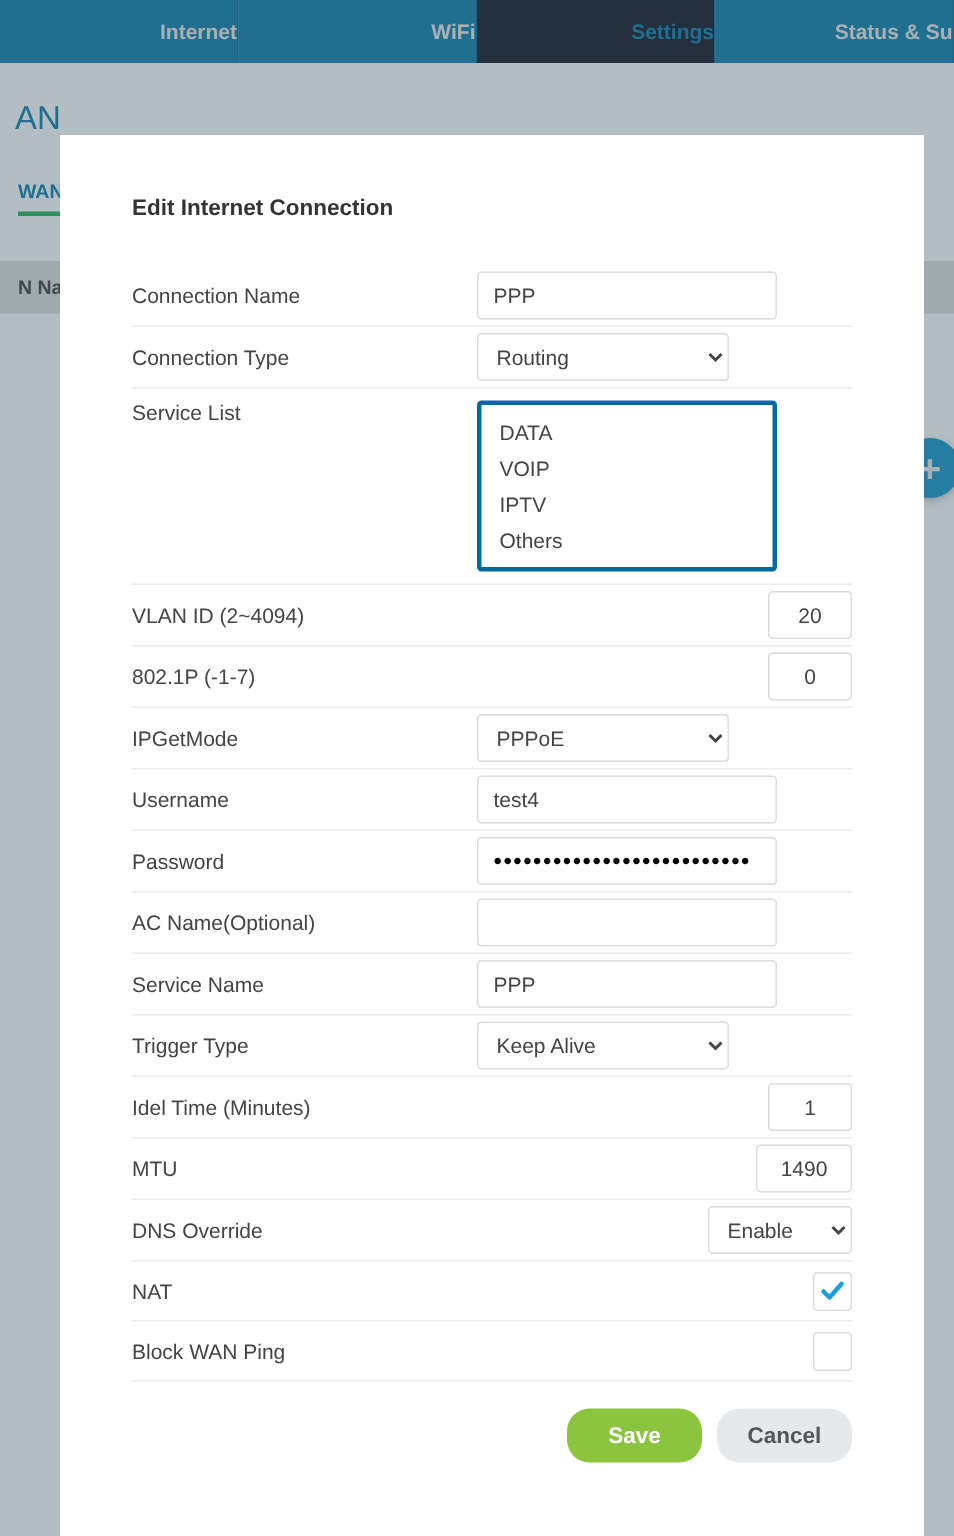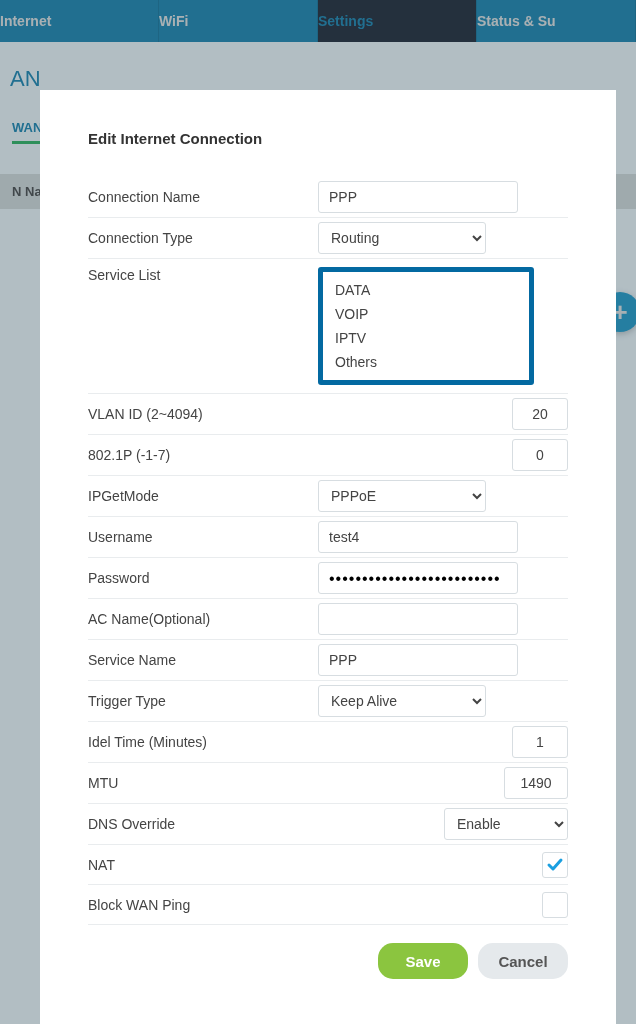--- a/index.html
+++ b/index.html
@@ -20,21 +20,21 @@
   .nav {
     display: flex;
     height: 42px;
   }
   .nav-item {
     flex: 1;
     background: #0a8bc1;
     color: #fff;
     display: flex;
     align-items: center;
-    justify-content: flex-start;
+    justify-content: flex-end;
     font-size: 14px;
     font-weight: 600;
     border-right: 1px solid #0578a8;
   }
   .nav-item.active {
     background: #0f172a;
     color: #0a8bc1;
   }
   .page-title {
     color: #0a8bc1;
@@ -125,24 +125,24 @@
   select {
     width: 168px;
     height: 32px;
     border: 1px solid #d7dde1;
     border-radius: 3px;
     padding: 0 8px;
     font-size: 14px;
     color: #444;
     background:#fff;
   }
-  select.narrow { width: 124px; }
+  select.narrow { width: 96px; }
   .svc-list {
-    width: 216px;
-    border: 5px solid #0369a1;
+    width: 200px;
+    border: 3px solid #0369a1;
     border-radius: 3px;
     padding: 6px 0;
   }
   .svc-item {
     padding: 4px 12px;
     font-size: 14px;
     color: #444;
   }
   .chk {
     width: 26px;

